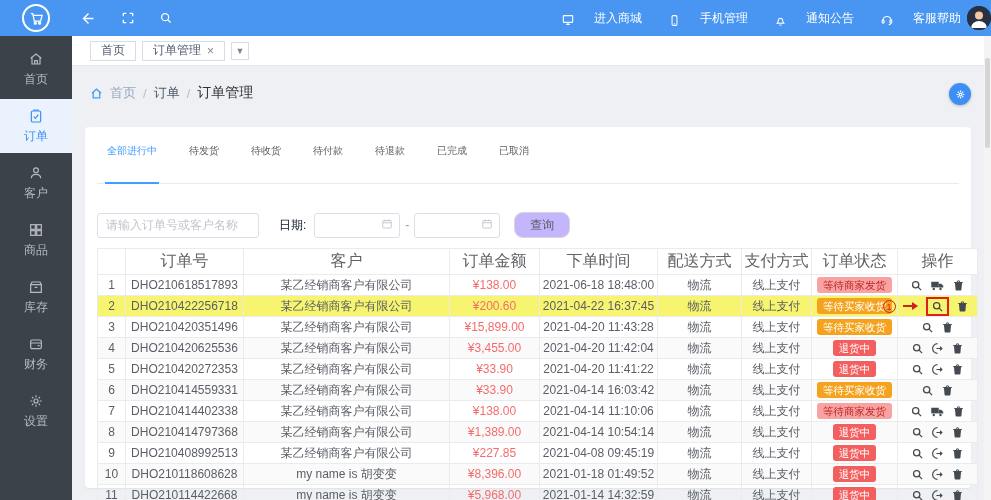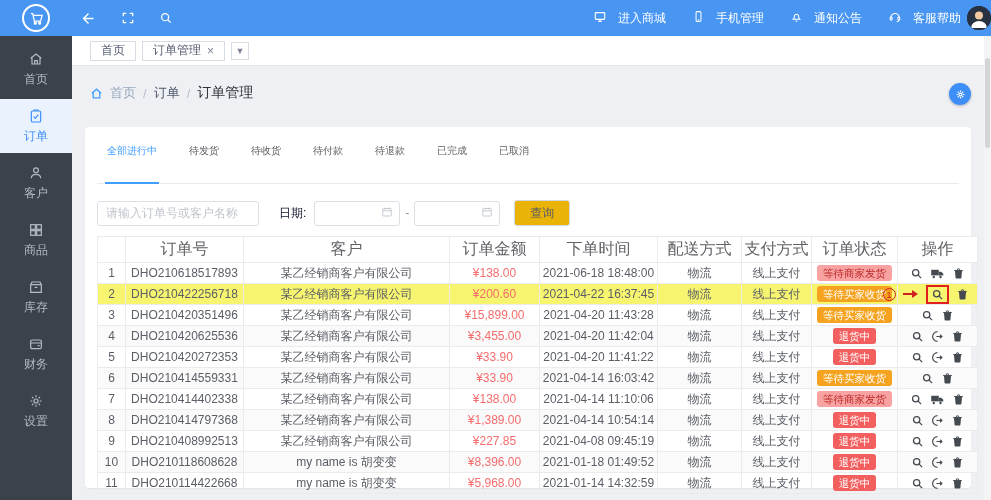--- a/index.html
+++ b/index.html
@@ -8,21 +8,21 @@
   .icon { display:inline-flex; align-items:center; justify-content:center; }
   .icon svg { display:block; }
 
   
   .top-header { position:absolute; left:0; top:0; width:991px; height:36px; background:#4896f2; display:flex; align-items:center; z-index:30; }
   .logo-box { width:72px; display:flex; justify-content:center; }
   .logo-circle { width:28px; height:28px; border:2px solid #fff; border-radius:50%; display:flex; align-items:center; justify-content:center; }
   .hdr-left { display:flex; align-items:center; gap:24px; margin-left:8px; }
   .hdr-left .icon { color:#fff; cursor:pointer; }
   .hdr-right { margin-left:auto; display:flex; align-items:center; gap:26px; padding-right:12px; }
-  .hdr-nav-item { display:flex; align-items:flex-start; gap:11px; color:#fff; font-size:12px; cursor:pointer; }
+  .hdr-nav-item { display:flex; align-items:flex-end; gap:19px; color:#fff; font-size:12px; cursor:pointer; }
   .hdr-nav-item .icon { color:#fff; }
   .avatar { width:24px; height:24px; border-radius:50%; overflow:hidden; background:#273142; margin-left:-6px; cursor:pointer; }
 
   
   .sidebar { position:absolute; left:0; top:36px; width:72px; height:464px; background:#3b424a; z-index:20; padding-top:6px; }
   .sb-item { display:flex; flex-direction:column; align-items:center; padding:9px 0 8px; margin-bottom:3px; color:#b6bbc3; cursor:pointer; }
   .sb-item .icon { color:#b6bbc3; }
   .sb-label { font-size:12px; margin-top:4px; }
   .sb-item.active { background:#e9f2fd; color:#3e8ef7; }
   .sb-item.active .icon { color:#3e8ef7; }
@@ -44,27 +44,27 @@
   .float-btn { position:absolute; right:20px; top:17px; width:22px; height:22px; border-radius:50%; background:#3e8ef7; display:flex; align-items:center; justify-content:center; color:#fff; cursor:pointer; box-shadow:0 1px 3px rgba(0,0,0,.25); }
 
   .card { position:absolute; left:13px; right:20px; top:61px; bottom:12px; background:#fff; border-radius:4px; box-shadow:0 1px 2px rgba(0,0,0,.06); padding:12px 12px 10px; }
 
   
   .ftabs { display:flex; gap:28px; border-bottom:1px solid #e8eaed; padding-left:8px; }
   .ftab { font-size:10px; color:#606266; padding:5px 2px 24px; cursor:pointer; border-bottom:2px solid transparent; margin-bottom:-1px; }
   .ftab.active { color:#409eff; border-bottom-color:#409eff; }
 
   
-  .filter-row { display:flex; align-items:center; margin:16px 0 10px; }
+  .filter-row { display:flex; align-items:center; margin:28px 0 10px; }
   .search-input { width:162px; height:25px; border:1px solid #dcdfe6; border-radius:3px; padding:0 8px; font-size:12px; color:#606266; outline:none; }
   .search-input::placeholder { color:#c0c4cc; }
   .date-label { font-size:12px; color:#0f172a; margin:0 8px 0 20px; }
   .date-input { width:86px; height:25px; border:1px solid #dcdfe6; border-radius:3px; display:flex; align-items:center; justify-content:flex-end; padding:0 6px; color:#c0c4cc; cursor:text; }
   .date-sep { margin:0 5px; color:#909399; font-size:12px; }
-  .query-btn { margin-left:14px; height:26px; padding:0 15px; background:#eab308; border:1px solid #d4d7dc; border-radius:3px; font-size:12px; color:#555b63; cursor:pointer; }
+  .query-btn { margin-left:14px; height:26px; padding:0 15px; background:#c4b5fd; border:1px solid #d4d7dc; border-radius:9px; font-size:12px; color:#555b63; cursor:pointer; }
 
   
   table { width:100%; border-collapse:collapse; table-layout:fixed; }
   th,td { border:1px solid #ebebeb; font-weight:400; text-align:center; overflow:visible; white-space:nowrap; }
   th { height:26px; font-size:16px; color:#606266; background:#fff; }
   td { height:21px; font-size:12px; color:#5a5e66; }
   tr.even td { background:#fafafa; }
   tr.highlight td { background:#f7f570 !important; }
   .amount { color:#f56c6c; }
   .status-badge { display:inline-block; font-size:10.5px; line-height:1; padding:3px 6px; border-radius:3px; }

